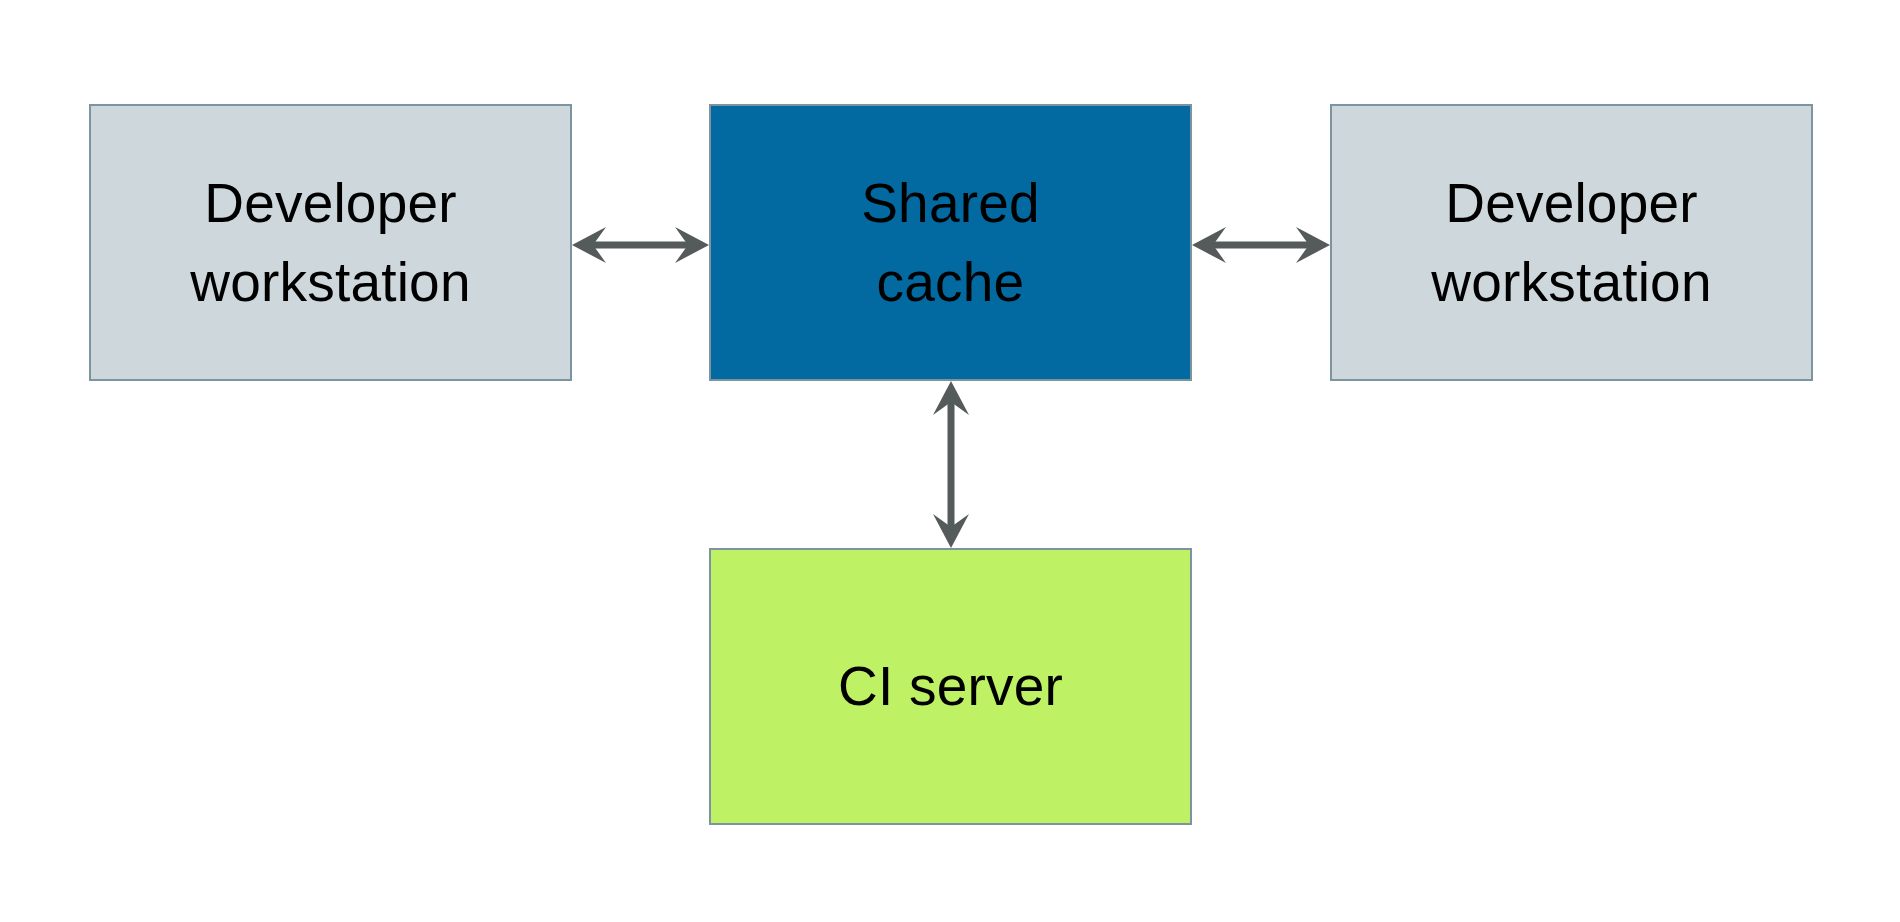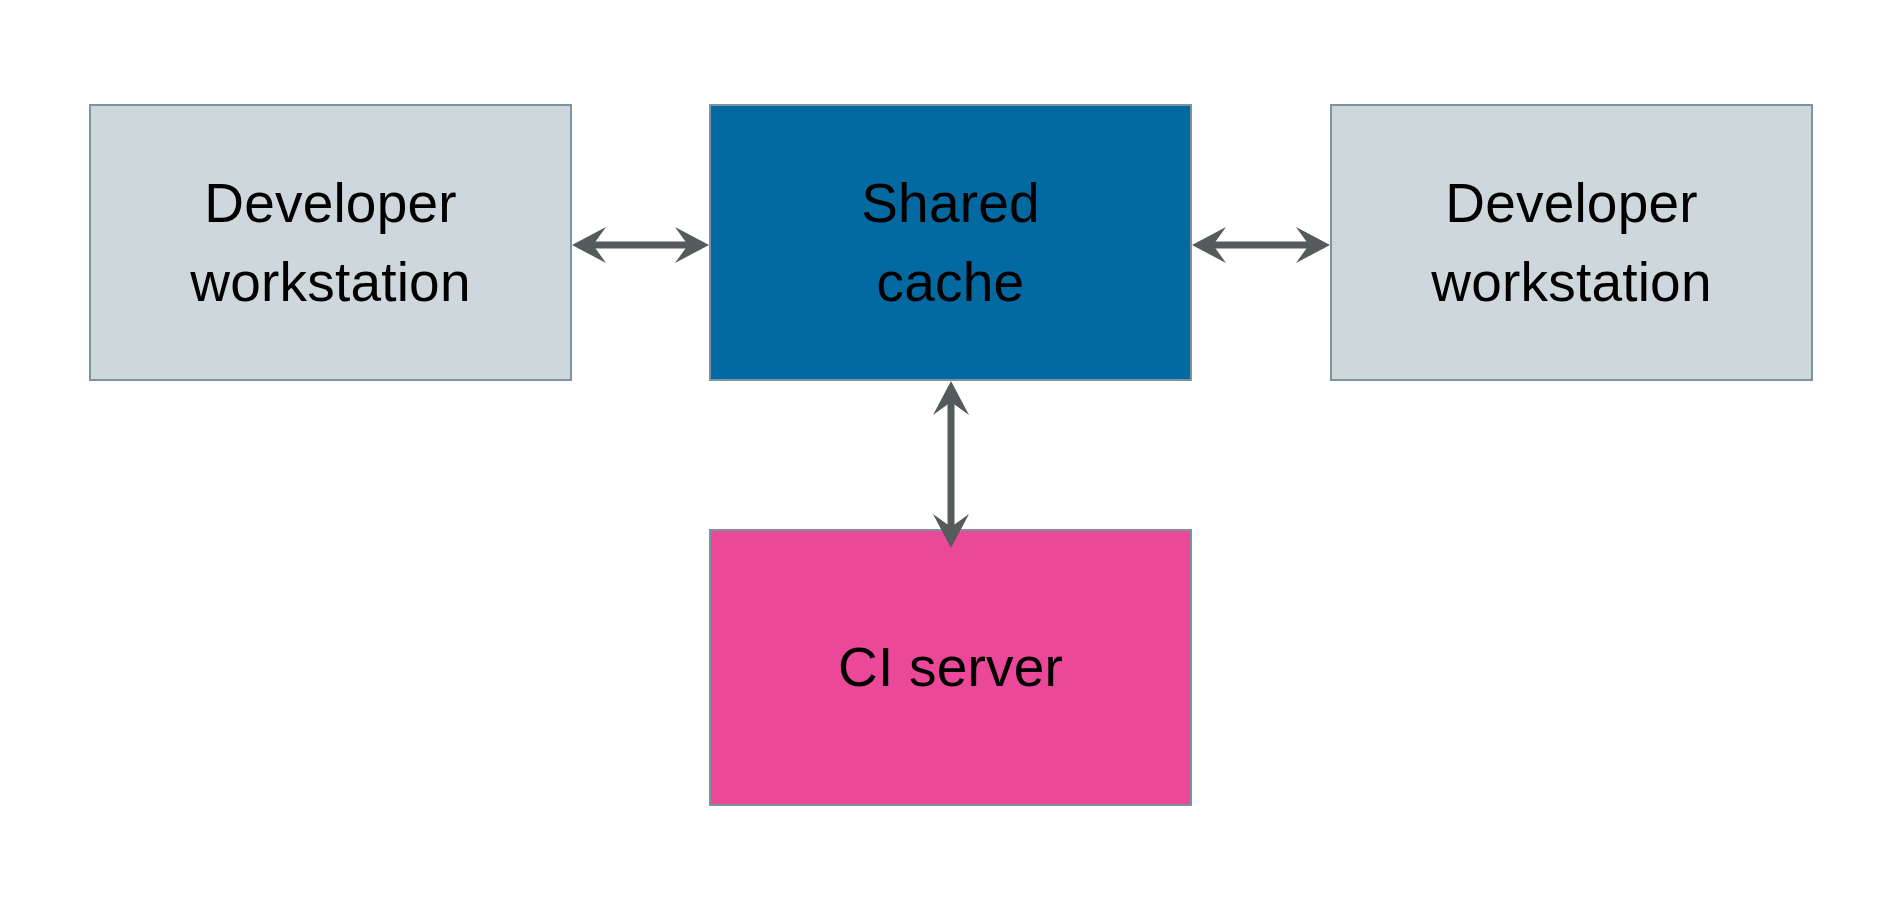--- a/index.html
+++ b/index.html
@@ -59,21 +59,21 @@
   <div class="node" id="node-1" style="left: 709px; top: 104px; width: 483px; height: 277px; background: #0369a1; border-color: rgb(123, 148, 160);">
     <span class="node-label" style="color: rgb(0, 0, 0);">Shared
 cache</span>
   </div>
 
   <div class="node" id="node-2" style="left: 1330px; top: 104px; width: 483px; height: 277px; background: rgb(206, 216, 220); border-color: rgb(123, 148, 160);">
     <span class="node-label" style="color: rgb(0, 0, 0);">Developer
 workstation</span>
   </div>
 
-  <div class="node" id="node-3" style="left: 709px; top: 529px; width: 483px; height: 277px; background: #ec4899; border-color: rgb(123, 148, 160);">
+  <div class="node" id="node-3" style="left: 709px; top: 548px; width: 483px; height: 277px; background: #bef264; border-color: rgb(123, 148, 160);">
     <span class="node-label" style="color: rgb(0, 0, 0);">CI server</span>
   </div>
 
   <div class="edge" id="edge-0" style="left: 572px; top: 220px; width: 137px; height: 50px;">
     <svg width="137" height="50" viewBox="0 0 137 50">
         <polygon points="18.700000000000003,21.5 118.3,21.5 118.3,28.5 18.700000000000003,28.5" fill="#555a5a"></polygon>
         <polygon points="0,25 34,7 21.08,25 34,43" fill="#555a5a"></polygon>
         <polygon points="137,25 103,7 115.92,25 103,43" fill="#555a5a"></polygon>
       </svg>
   </div>

